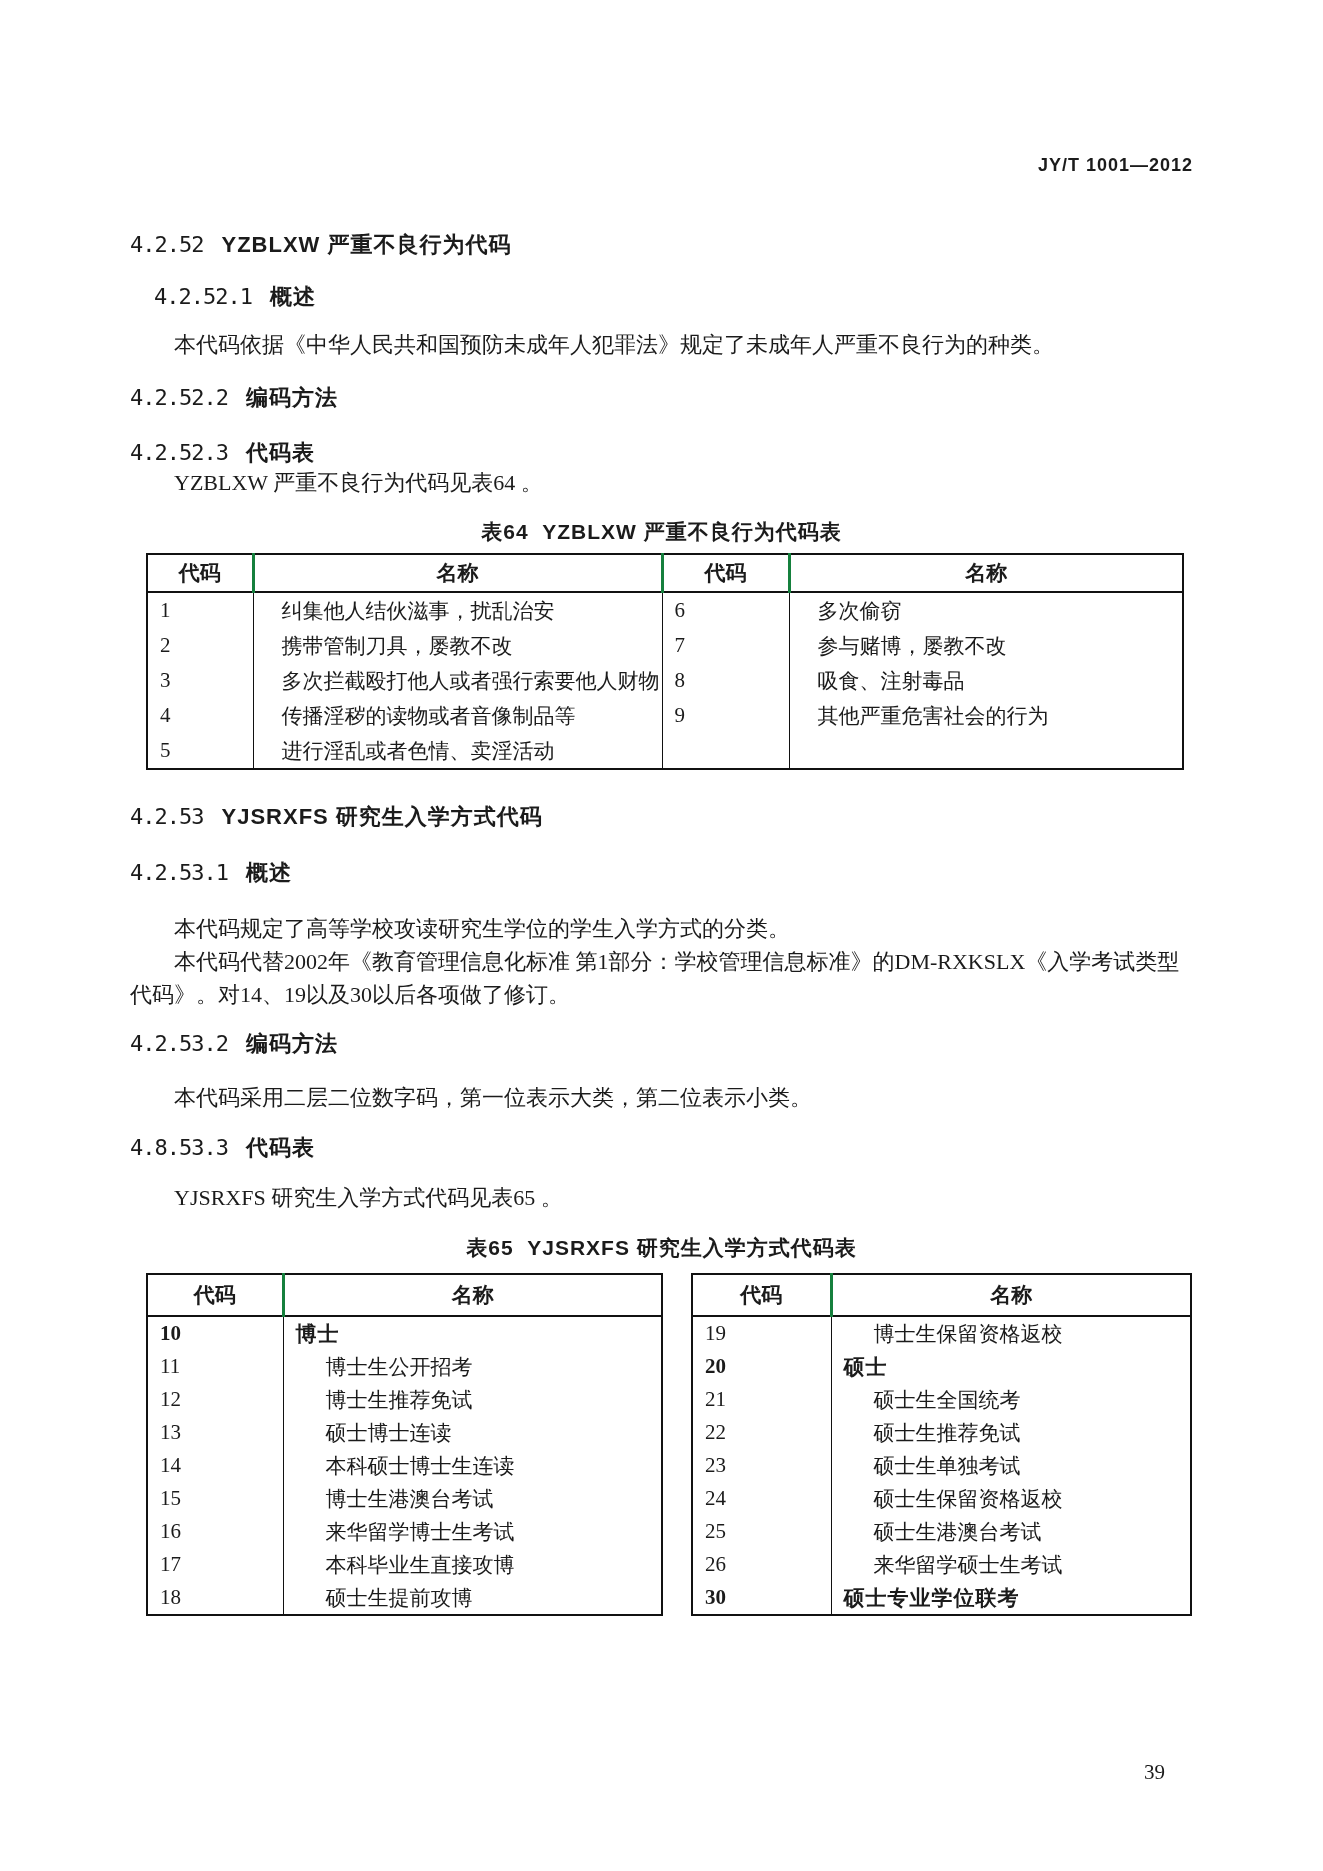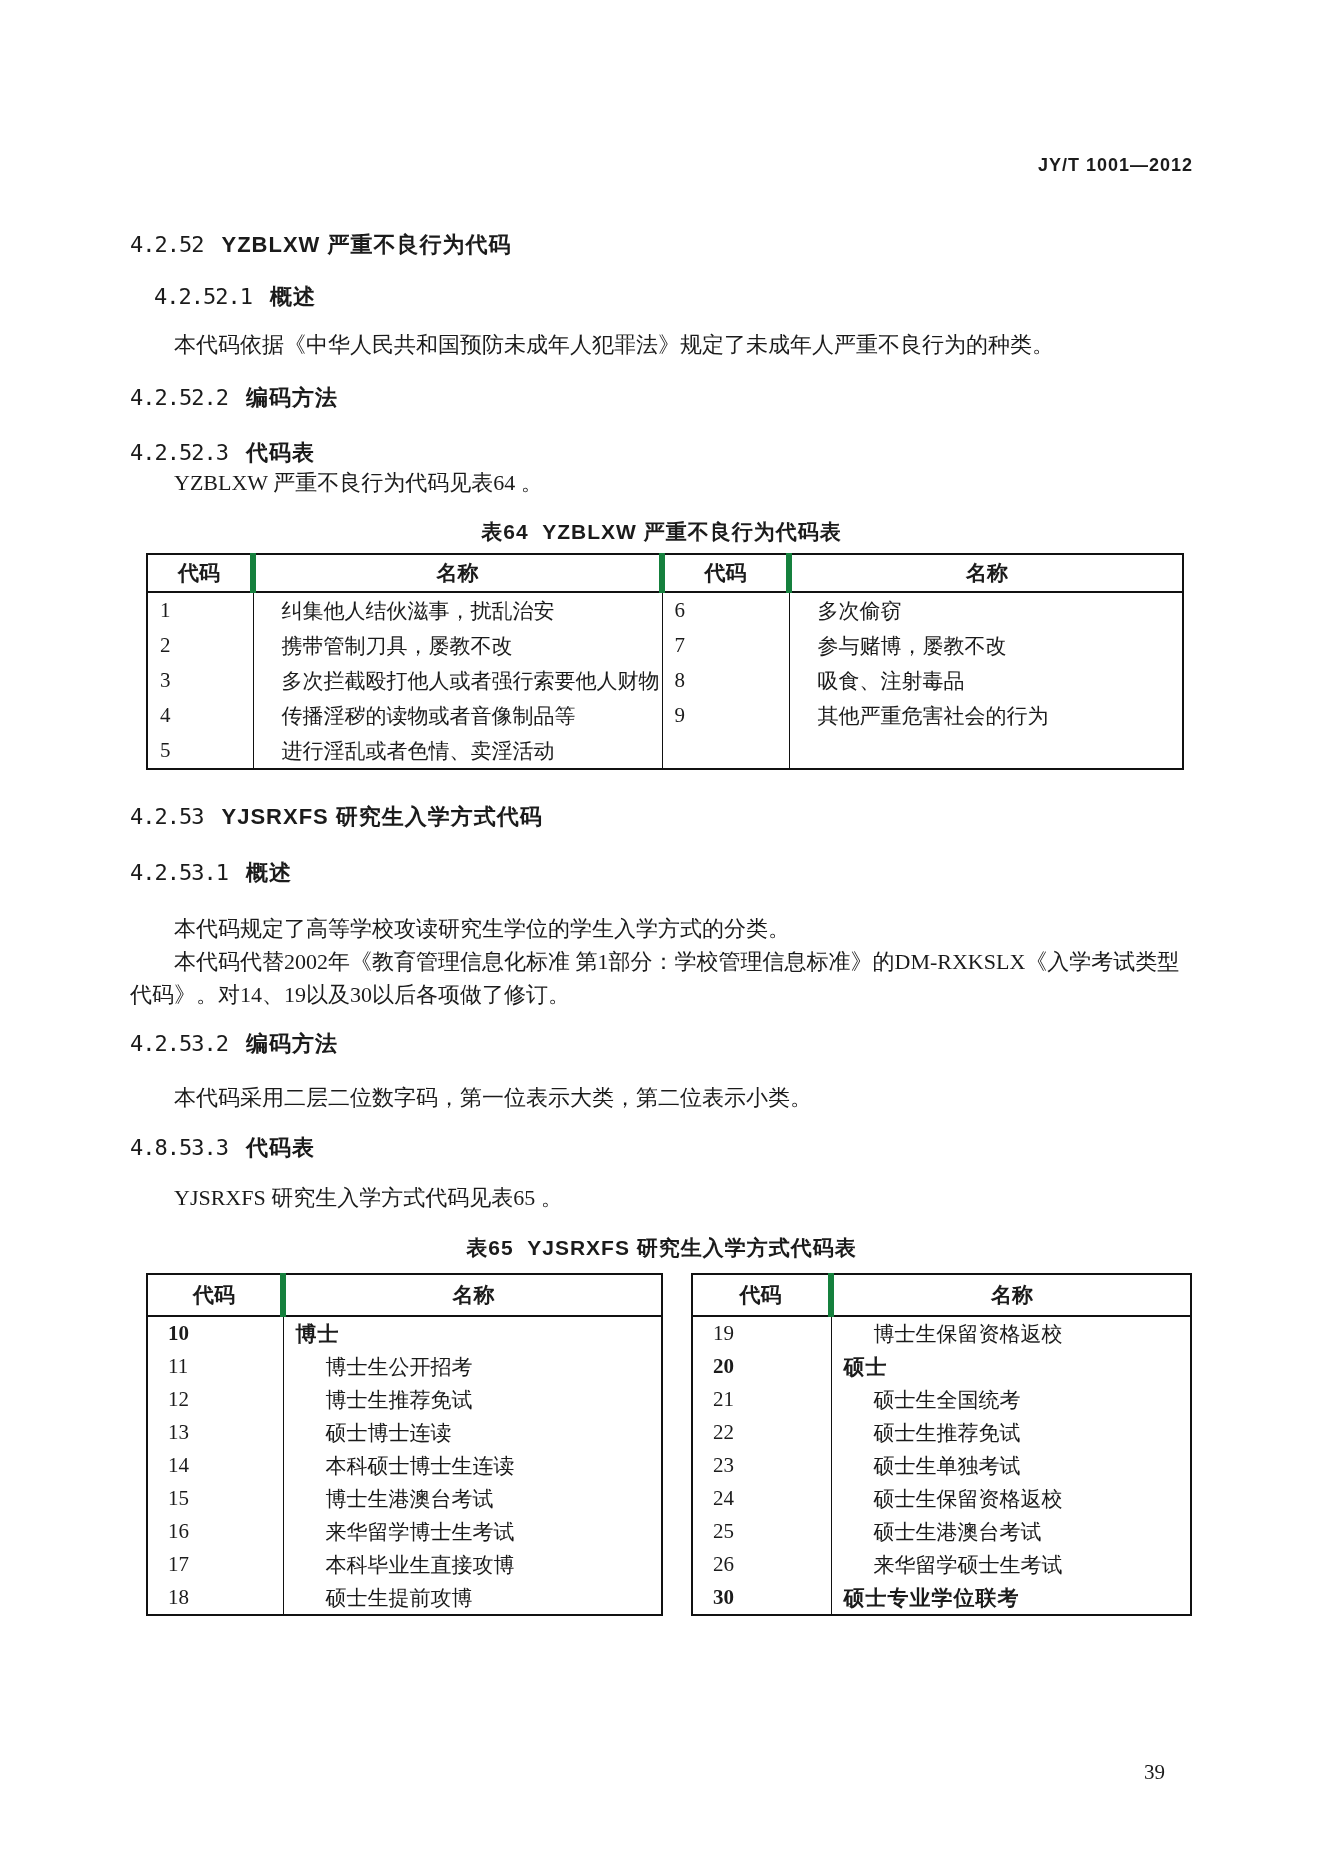--- a/index.html
+++ b/index.html
@@ -64,21 +64,21 @@
     table-layout:fixed;
     border:2px solid #111;
     margin-left:16px;
   }
   table.codetable th{
     font-family:"Liberation Sans",sans-serif;
     font-weight:700;
     font-size:21px;
     text-align:center;
     border-bottom:2px solid #111;
-    border-left:6px solid #15803d;
+    border-left:3px solid #15803d;
     padding:0;
   }
   table.codetable th:first-child{border-left:none;}
   table.codetable td{
     font-size:21px;
     border-left:1px solid #111;
     padding:0 0 0 14px;
     overflow:hidden;
     white-space:nowrap;
   }
@@ -91,21 +91,21 @@
   table.t64 td.code-cell{padding-left:12px;}
   table.t64 td.name-cell{padding-left:28px;}
 
   
   .t65-wrap{display:flex;gap:28px;margin-left:16px;margin-top:11px;}
   table.t65{margin-left:0;}
   table.t65l{width:515px;}
   table.t65r{width:499px;}
   table.t65 th{height:40px;}
   table.t65 td{height:33px;}
-  table.t65 td.code-cell{padding-left:20px;}
+  table.t65 td.code-cell{padding-left:12px;}
   table.t65 td.name-cell{padding-left:12px;}
   table.t65 tr.sub td.name-cell{padding-left:42px;}
   table.t65 tr.major td{font-weight:700;}
   table.t65 tr.major td.name-cell{font-family:"Liberation Sans",sans-serif;letter-spacing:1px;}
 
   .mt-s52   {margin-top:52px;}
   .mt-s521  {margin-top:22px;margin-left:24px;}
   .mt-p521  {margin-top:18px;}
   .mt-s522  {margin-top:23px;}
   .mt-p522  {margin-top:19px;}

